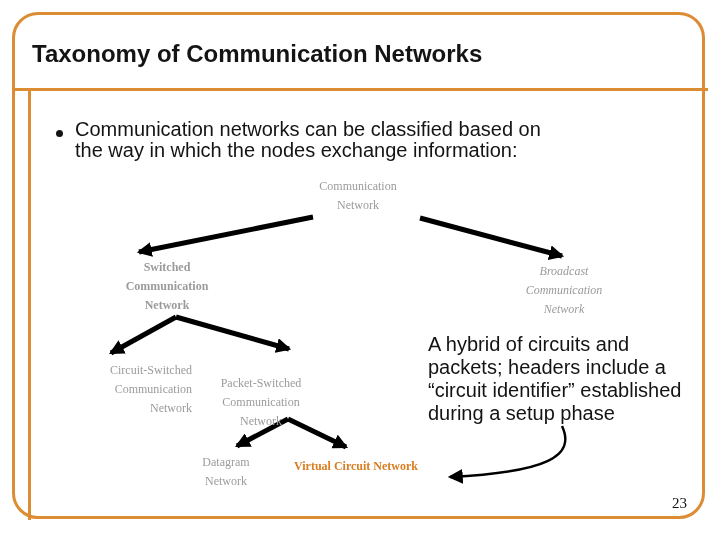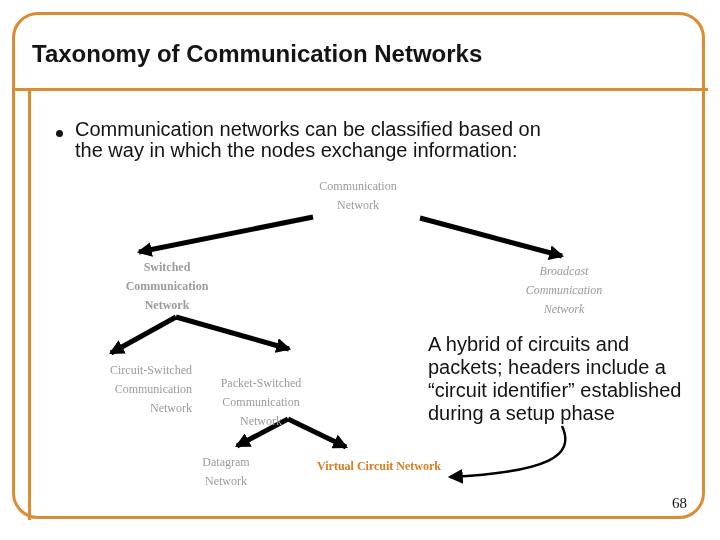--- a/index.html
+++ b/index.html
@@ -58,21 +58,21 @@
     white-space: pre-line;
   }
   .node-root            { left: 293px; top: 177px; width: 130px; }
   .node-switched        { left:  97px; top: 258px; width: 140px; font-weight: bold; }
   .node-broadcast       { left: 494px; top: 262px; width: 140px; font-style: italic; }
   .node-circuit         { left:  42px; top: 361px; width: 150px; text-align: right; }
   .node-packet          { left: 186px; top: 354px; width: 150px; margin-top: 20px; }
   .node-datagram        { left: 166px; top: 453px; width: 120px; text-align: center; }
   .node-virtual {
     left: 271px; top: 457px; width: 170px;
-    color: var(--highlight, #D97D21); font-weight: bold; margin-left: 23px;
+    color: var(--highlight, #D97D21); font-weight: bold;
   }
   
   .annotation {
     position: absolute; left: 428px; top: 333px; width: 276px;
     font-size: 20px; line-height: 23px;
     color: var(--ink, #141414);
     text-align: left;
     white-space: pre-line;
   }
   
@@ -137,15 +137,15 @@
 Network</div>
   <div class="node node-datagram">Datagram
 Network</div>
   <div class="node node-virtual">Virtual Circuit Network</div>
 
   <div class="annotation">A hybrid of circuits and
 packets; headers include a
 “circuit identifier” established
 during a setup phase</div>
 
-  <div class="page-number">68</div>
+  <div class="page-number">23</div>
 
 </div>
 
 </body></html>

